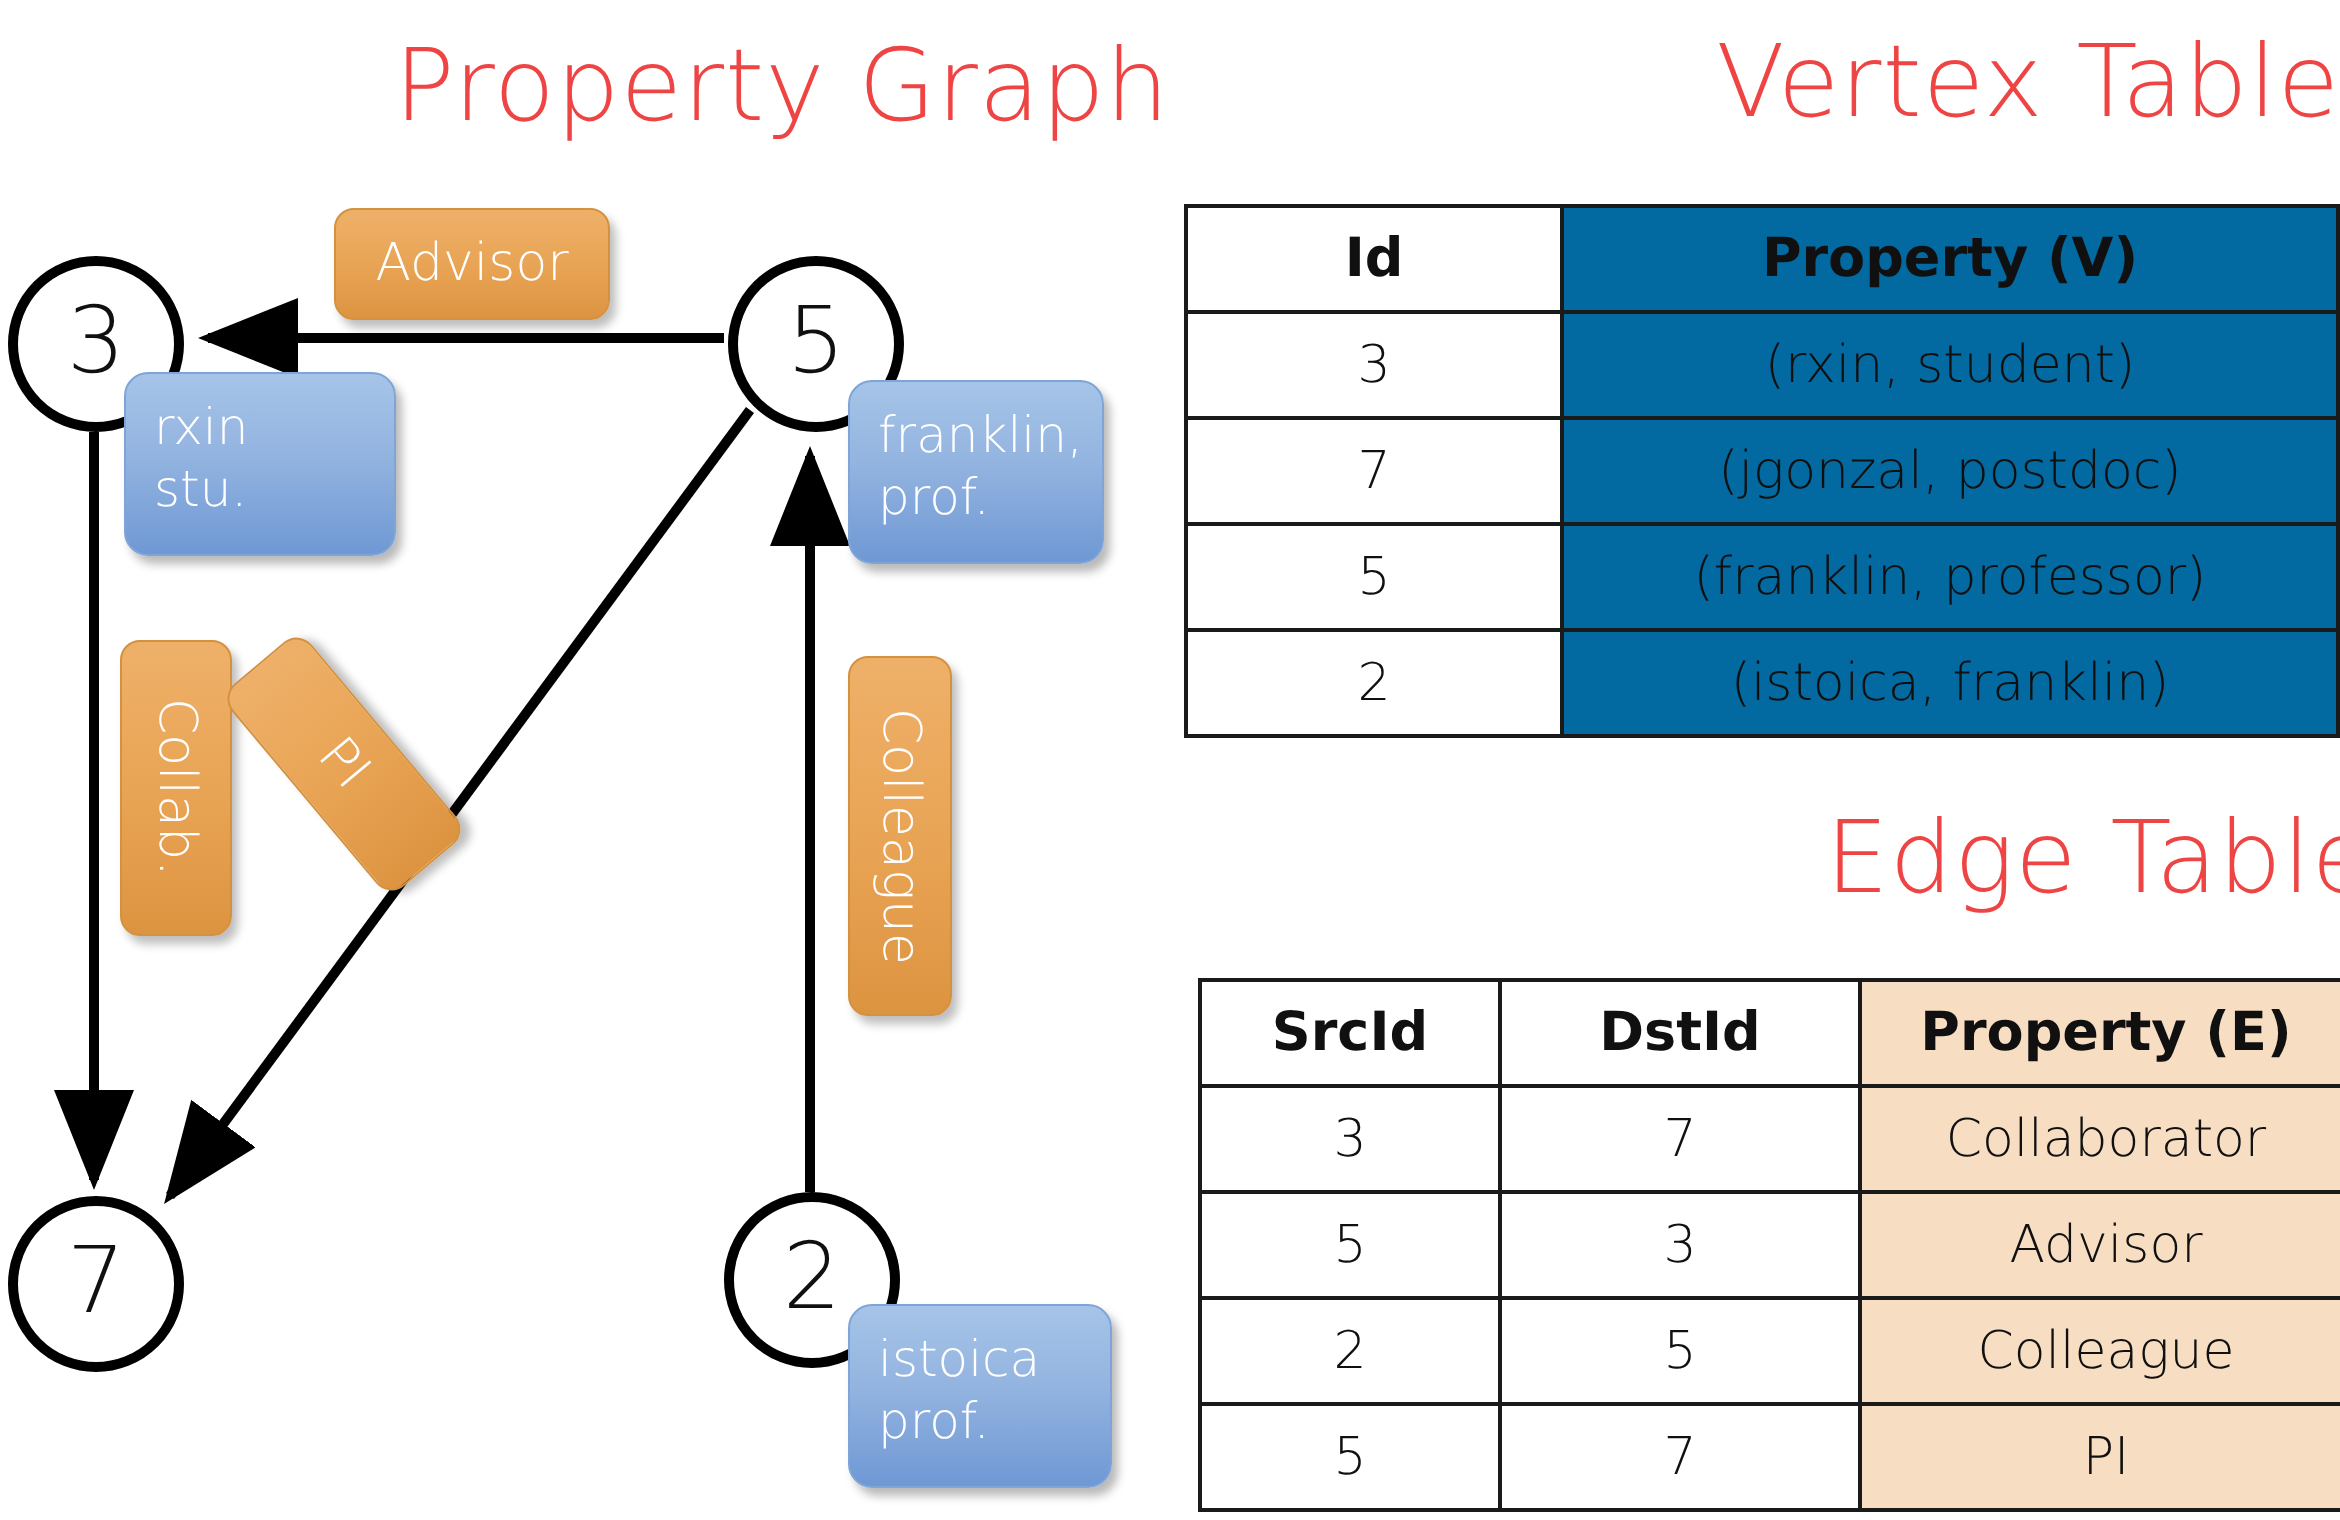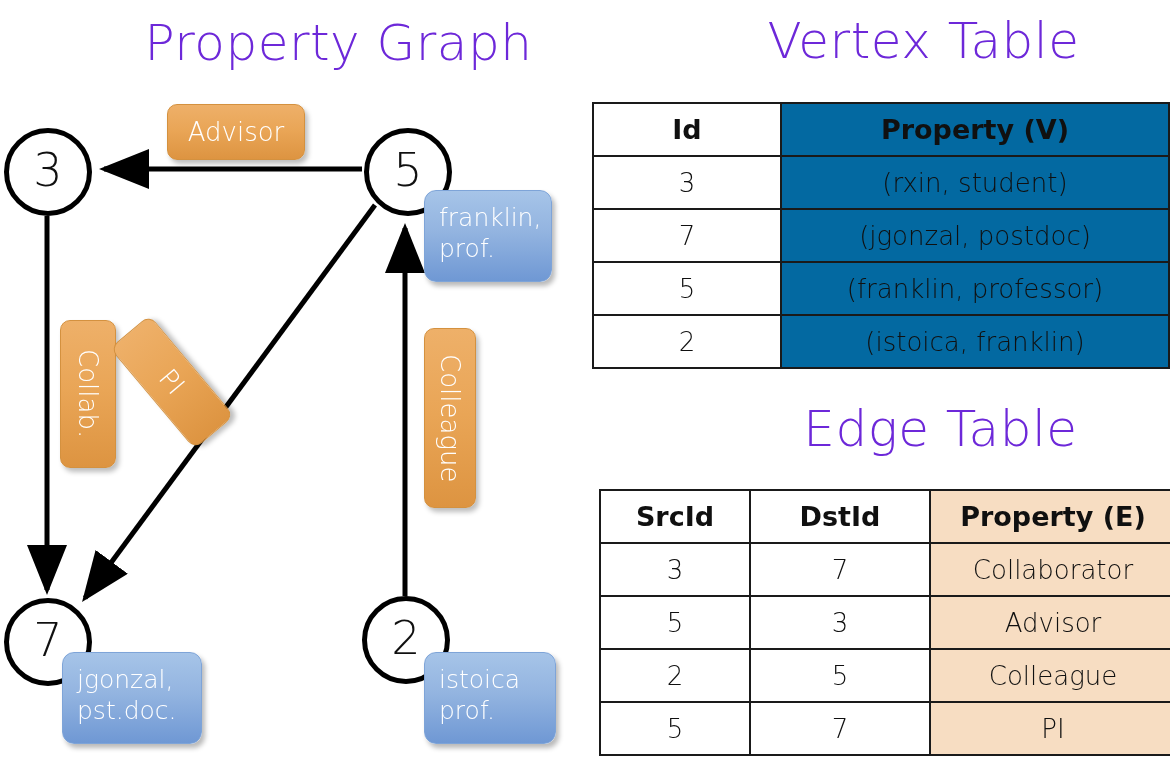--- a/index.html
+++ b/index.html
@@ -16,24 +16,23 @@
     color: #111111;
   }
 
   
   .big-title {
     position: absolute;
     font-family: "DejaVu Sans", sans-serif;
     font-weight: 300;
     font-size: 50px;
     letter-spacing: 0.5px;
-    color: #6d28d9;
+    color: #ef4444;
     white-space: nowrap;
-    text-align: center;
-    margin-left: 46px;
+    text-align: right;
   }
   #title-property-graph { left: 0px;   top: 14px;  width: 585px; }
   #title-vertex-table   { left: 585px; top: 12px;  width: 585px; }
   #title-edge-table     { left: 602px; top: 400px; width: 585px; }
 
   
   #graph-panel {
     position: absolute;
     left: 0; top: 0;
     width: 585px; height: 760px;
@@ -210,27 +209,27 @@
   <div class="vertex-node" id="node-5">
     <span>5</span>
   </div>
   <div class="vertex-node" id="node-7">
     <span>7</span>
   </div>
   <div class="vertex-node" id="node-2">
     <span>2</span>
   </div>
 
+  <div class="prop-box" id="prop-rxin">
+    <div>rxin</div>
+    <div>stu.</div>
+  </div>
   <div class="prop-box" id="prop-franklin">
     <div>franklin,</div>
     <div>prof.</div>
-  </div>
-  <div class="prop-box" id="prop-jgonzal">
-    <div>jgonzal,</div>
-    <div>pst.doc.</div>
   </div>
   <div class="prop-box" id="prop-istoica">
     <div>istoica</div>
     <div>prof.</div>
   </div>
 
   <div class="edge-label" id="edge-advisor">
     <span>Advisor</span>
   </div>
   <div class="edge-label" id="edge-collab">

